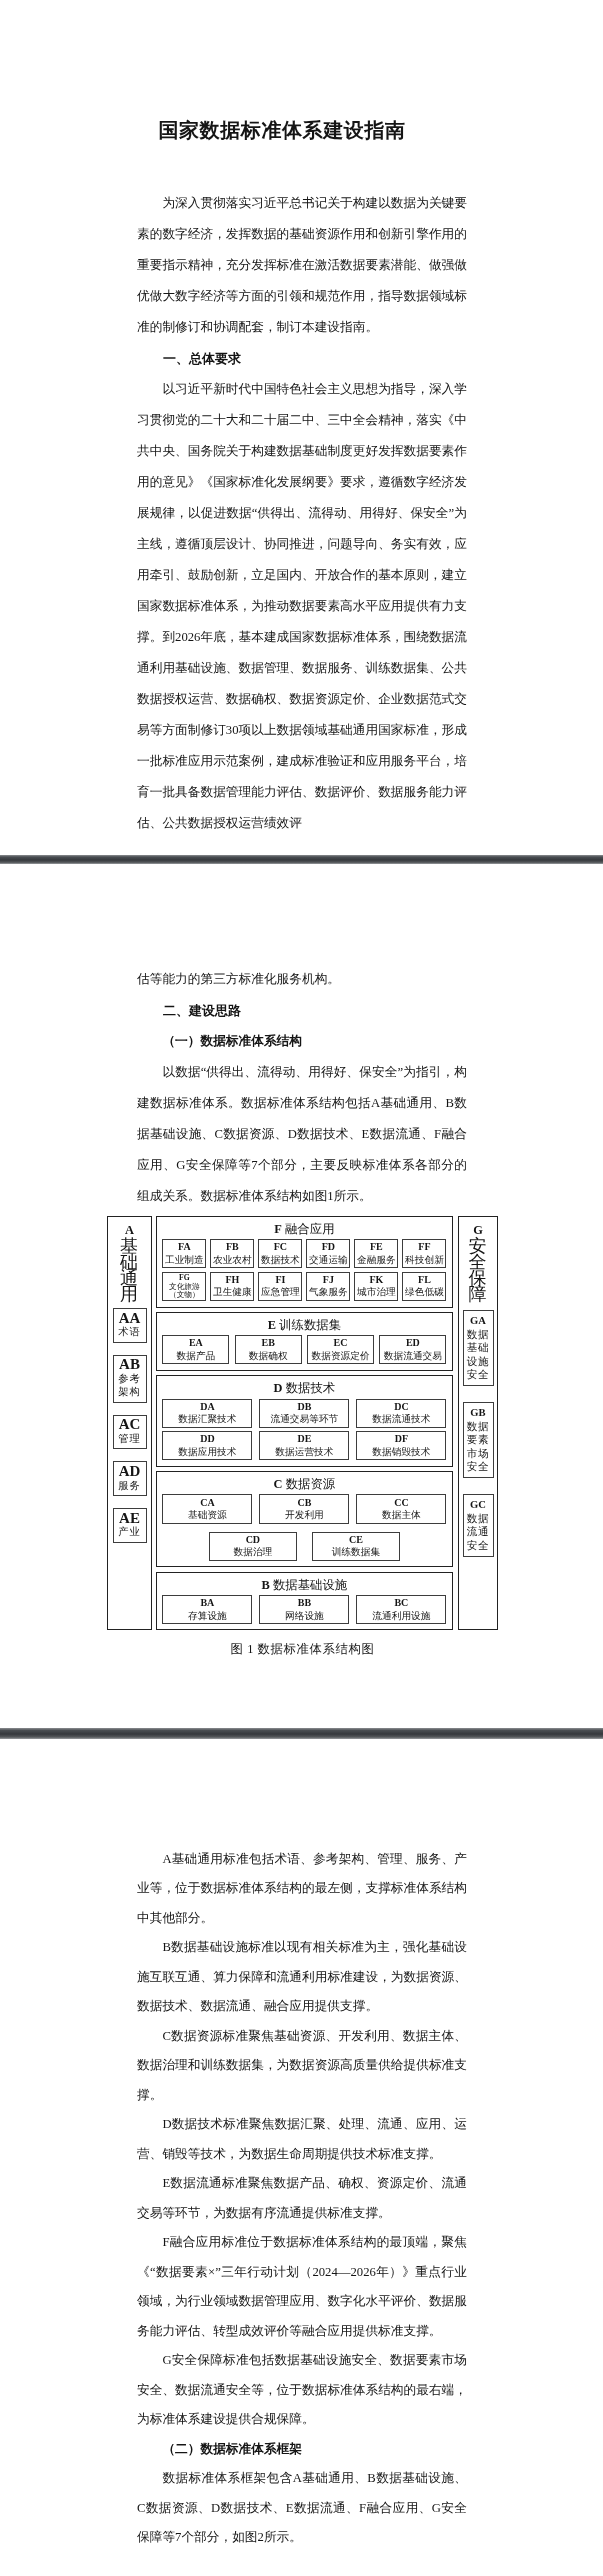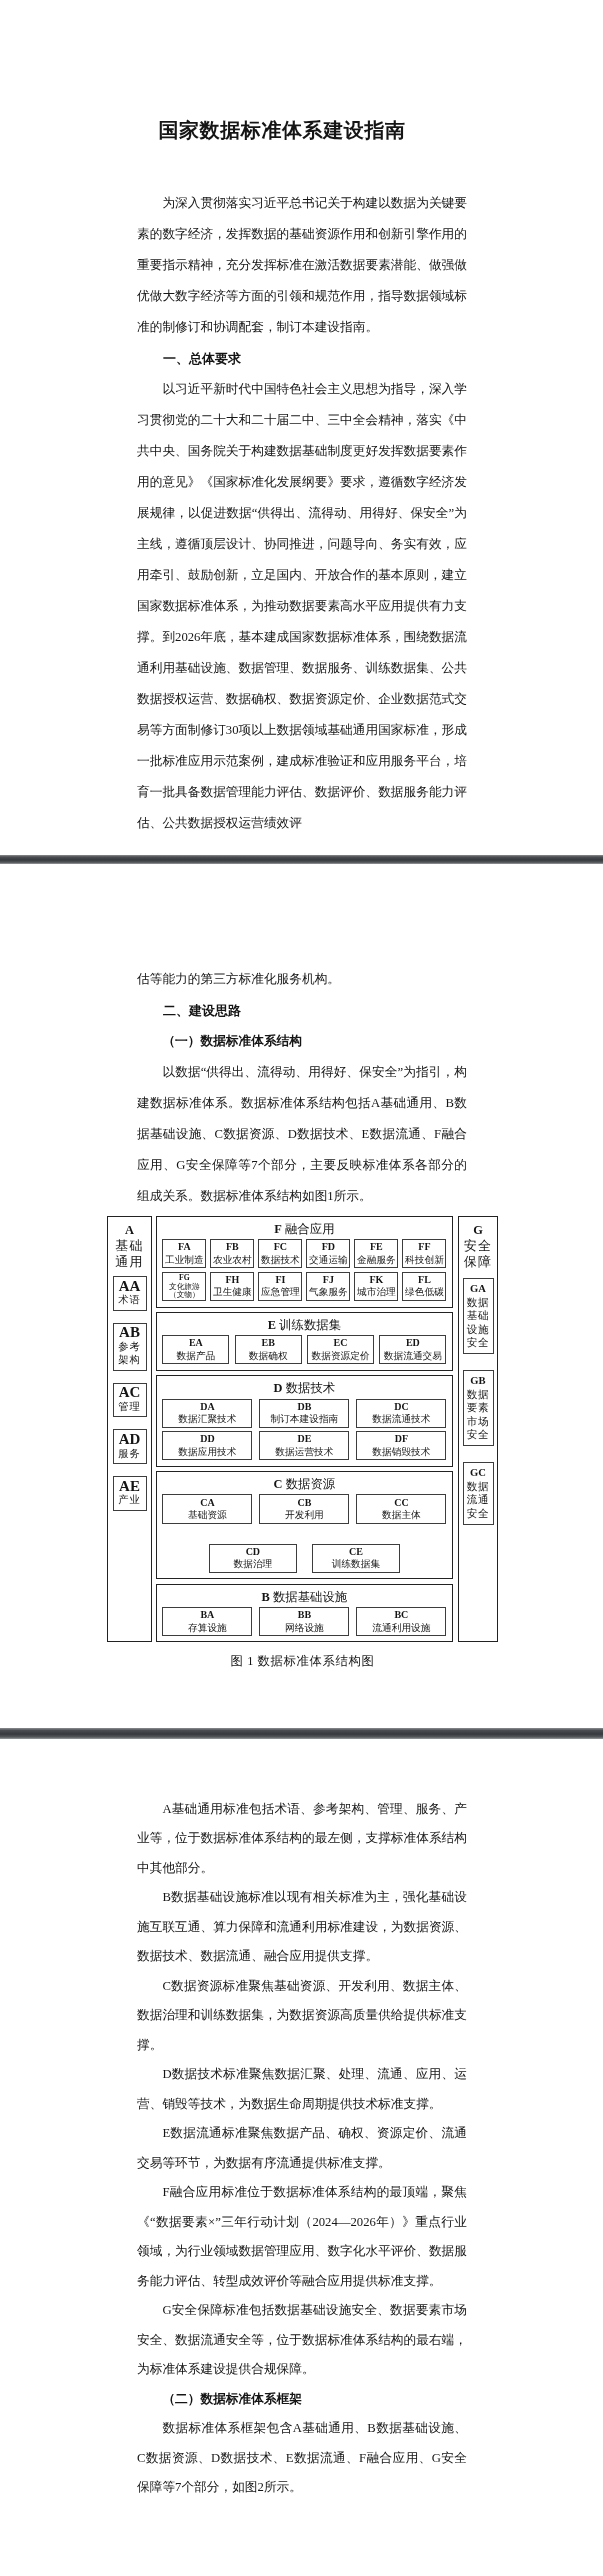--- a/index.html
+++ b/index.html
@@ -18,35 +18,35 @@
   .h-main{margin:0;text-indent:2em;font-family:"Liberation Sans","DejaVu Sans",sans-serif;font-weight:bold;font-size:13px;}
   .h-sub{margin:0;text-indent:1em;font-family:"Liberation Serif","DejaVu Serif",serif;font-weight:bold;font-size:12.7px;}
 
   
   .figure{margin:3.5px 0 0 107px;width:391px;display:flex;align-items:stretch;font-family:"Liberation Serif","DejaVu Serif",serif;}
   .col-a{width:45px;border:1.2px solid #222;margin-right:4.1px;display:flex;flex-direction:column;align-items:center;padding-top:5.9px;}
   .col-g{width:40px;border:1.2px solid #222;margin-left:5.3px;display:flex;flex-direction:column;align-items:center;padding-top:5.9px;}
   .mid{flex:1;display:flex;flex-direction:column;}
   .vtitle{text-align:center;}
   .vtitle .code{font-weight:bold;font-size:12.4px;line-height:15.3px;}
-  .vlabel{width:32px;margin:0 auto;font-size:13px;line-height:16px;letter-spacing:1.2px;text-align:center;word-break:break-all;}
+  .vlabel{width:32px;margin:0 auto;font-size:18px;line-height:16px;letter-spacing:1.2px;text-align:center;word-break:break-all;}
   .acol-box{border:1.2px solid #3d3d3d;width:34px;margin:5.9px 0;padding:2.9px 1.2px;text-align:center;}
   .acol-box .code{display:block;font-weight:bold;font-size:15px;line-height:13.5px;}
   .acol-box .lbl{display:block;font-size:10.3px;line-height:13.5px;letter-spacing:0.9px;word-break:break-all;}
   .gcol-box{border:1.2px solid #3d3d3d;width:31px;margin:7.7px 0;padding:3.5px 0.6px;text-align:center;}
   .gcol-box .code{display:block;font-weight:bold;font-size:10.6px;line-height:13.5px;}
   .gcol-box .lbl{display:block;font-size:10.6px;line-height:13.5px;letter-spacing:0.6px;word-break:break-all;}
   .sec{border:1.2px solid #222;margin-bottom:4.7px;padding:2.9px 5.3px 5.3px;}
   .sec:last-child{margin-bottom:0;}
   .sec-title{text-align:center;font-size:12.4px;line-height:18px;margin-bottom:1.2px;}
   .sec-title .code{font-weight:bold;}
   .grid6{display:grid;grid-template-columns:repeat(6,1fr);gap:3.5px 4.1px;}
   .grid4{display:grid;grid-template-columns:repeat(4,1fr);gap:3.5px 5.3px;}
   .grid3{display:grid;grid-template-columns:repeat(3,1fr);gap:3.5px 7px;}
-  .row-center{display:flex;justify-content:center;gap:15px;margin-top:20px;}
+  .row-center{display:flex;justify-content:center;gap:15px;margin-top:8px;}
   .row-center .fbox{width:31%;}
   .fbox{border:1.2px solid #3d3d3d;text-align:center;padding:1.2px 0.6px;background:#fff;}
   .fbox .code{display:block;font-weight:bold;font-size:10px;line-height:12.4px;}
   .fbox .lbl{display:block;font-size:9.7px;line-height:12.4px;}
   .fbox.small .code{font-size:7.7px;line-height:8.8px;}
   .fbox.small .lbl{font-size:7.7px;line-height:8.2px;}
   .fig-caption{margin-left:107px;width:391px;text-align:center;font-size:12.4px;line-height:20px;margin-top:8.2px;font-family:"Liberation Serif","DejaVu Serif",serif;letter-spacing:0.6px;}
 </style>
 </head>
 <body>
@@ -180,21 +180,21 @@
 
       <div class="sec">
         <div class="sec-title"><span class="code">D</span> <span>数据技术</span></div>
         <div class="grid3">
           <div class="fbox">
               <span class="code">DA</span>
               <span class="lbl">数据汇聚技术</span>
             </div>
           <div class="fbox">
               <span class="code">DB</span>
-              <span class="lbl">制订本建设指南</span>
+              <span class="lbl">流通交易等环节</span>
             </div>
           <div class="fbox">
               <span class="code">DC</span>
               <span class="lbl">数据流通技术</span>
             </div>
           <div class="fbox">
               <span class="code">DD</span>
               <span class="lbl">数据应用技术</span>
             </div>
           <div class="fbox">
@@ -273,21 +273,21 @@
           <span class="lbl">数据流通安全</span>
         </div>
     </div>
   </div>
 
   <div class="fig-caption">图 1 数据标准体系结构图</div>
 </div>
 
 <div class="page-sep" id="sep2"></div>
 
-<div class="page pg3" id="page3" style="height:837px;padding-top:56px;">
+<div class="page pg3" id="page3" style="height:837px;padding-top:106px;">
   <div class="body-col">
     <p>A基础通用标准包括术语、参考架构、管理、服务、产业等，位于数据标准体系结构的最左侧，支撑标准体系结构中其他部分。</p>
     <p>B数据基础设施标准以现有相关标准为主，强化基础设施互联互通、算力保障和流通利用标准建设，为数据资源、数据技术、数据流通、融合应用提供支撑。</p>
     <p>C数据资源标准聚焦基础资源、开发利用、数据主体、数据治理和训练数据集，为数据资源高质量供给提供标准支撑。</p>
     <p>D数据技术标准聚焦数据汇聚、处理、流通、应用、运营、销毁等技术，为数据生命周期提供技术标准支撑。</p>
     <p>E数据流通标准聚焦数据产品、确权、资源定价、流通交易等环节，为数据有序流通提供标准支撑。</p>
     <p>F融合应用标准位于数据标准体系结构的最顶端，聚焦《“数据要素×”三年行动计划（2024—2026年）》重点行业领域，为行业领域数据管理应用、数字化水平评价、数据服务能力评估、转型成效评价等融合应用提供标准支撑。</p>
     <p>G安全保障标准包括数据基础设施安全、数据要素市场安全、数据流通安全等，位于数据标准体系结构的最右端，为标准体系建设提供合规保障。</p>
     <p class="h-sub">（二）数据标准体系框架</p>
     <p>数据标准体系框架包含A基础通用、B数据基础设施、C数据资源、D数据技术、E数据流通、F融合应用、G安全保障等7个部分，如图2所示。</p>

